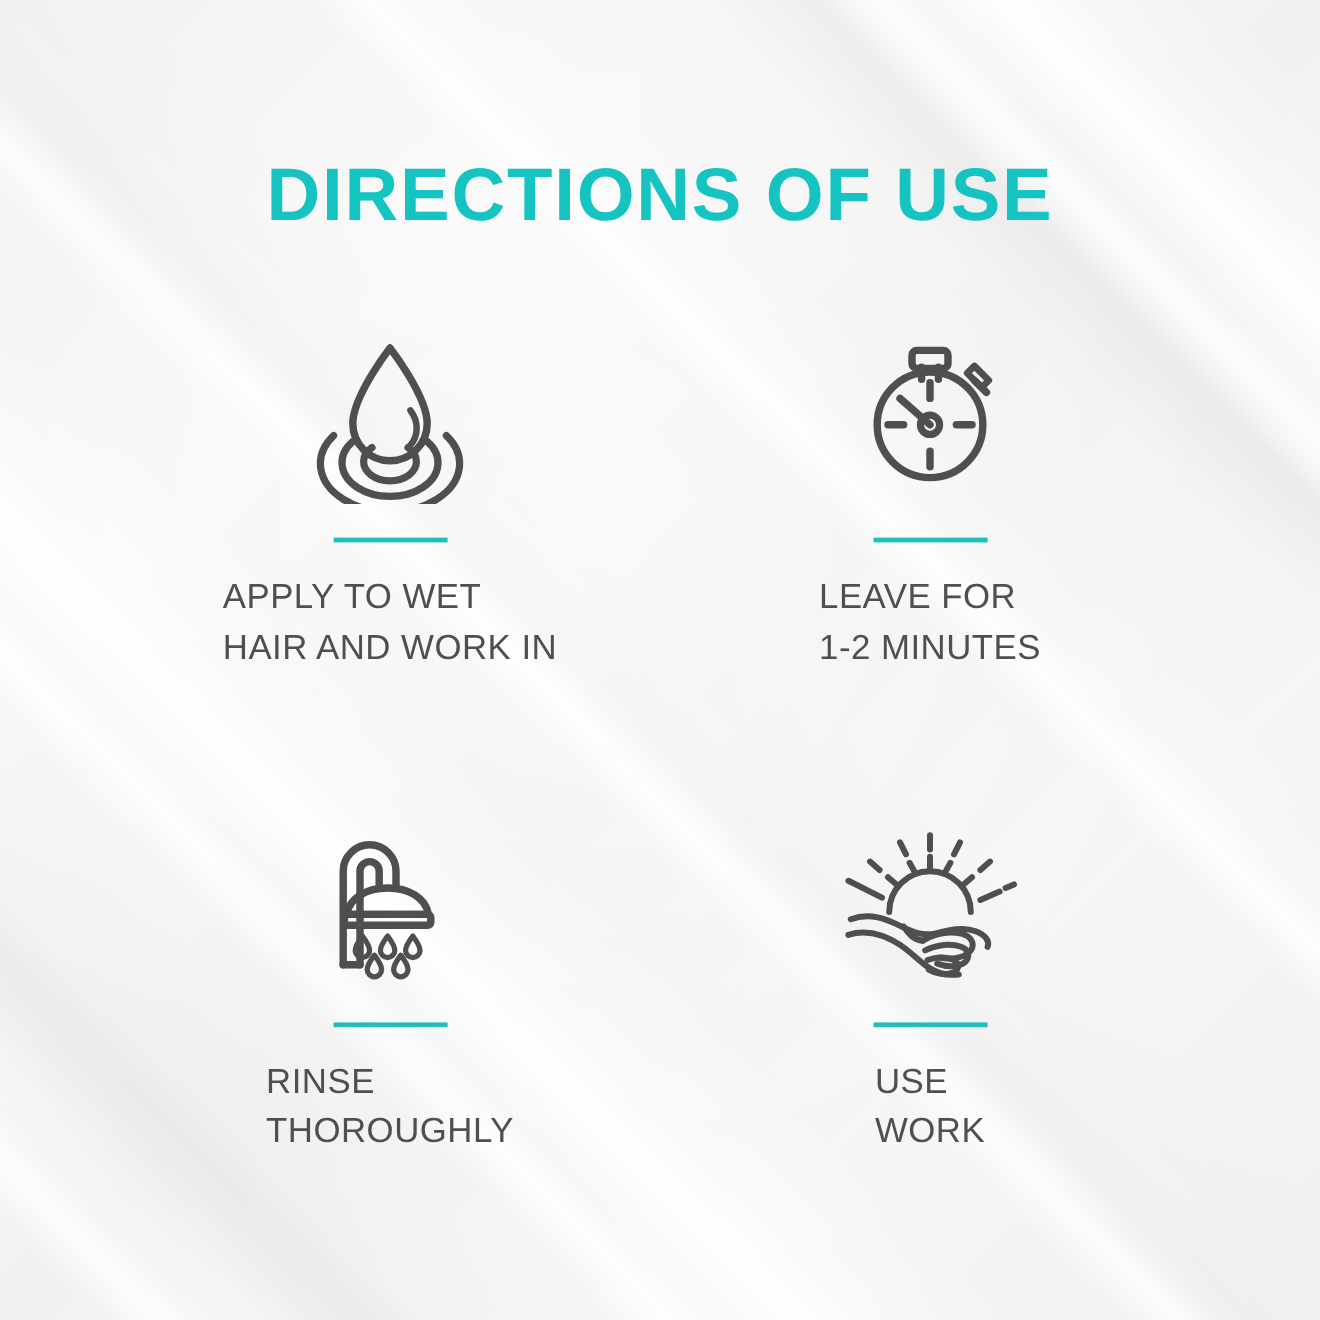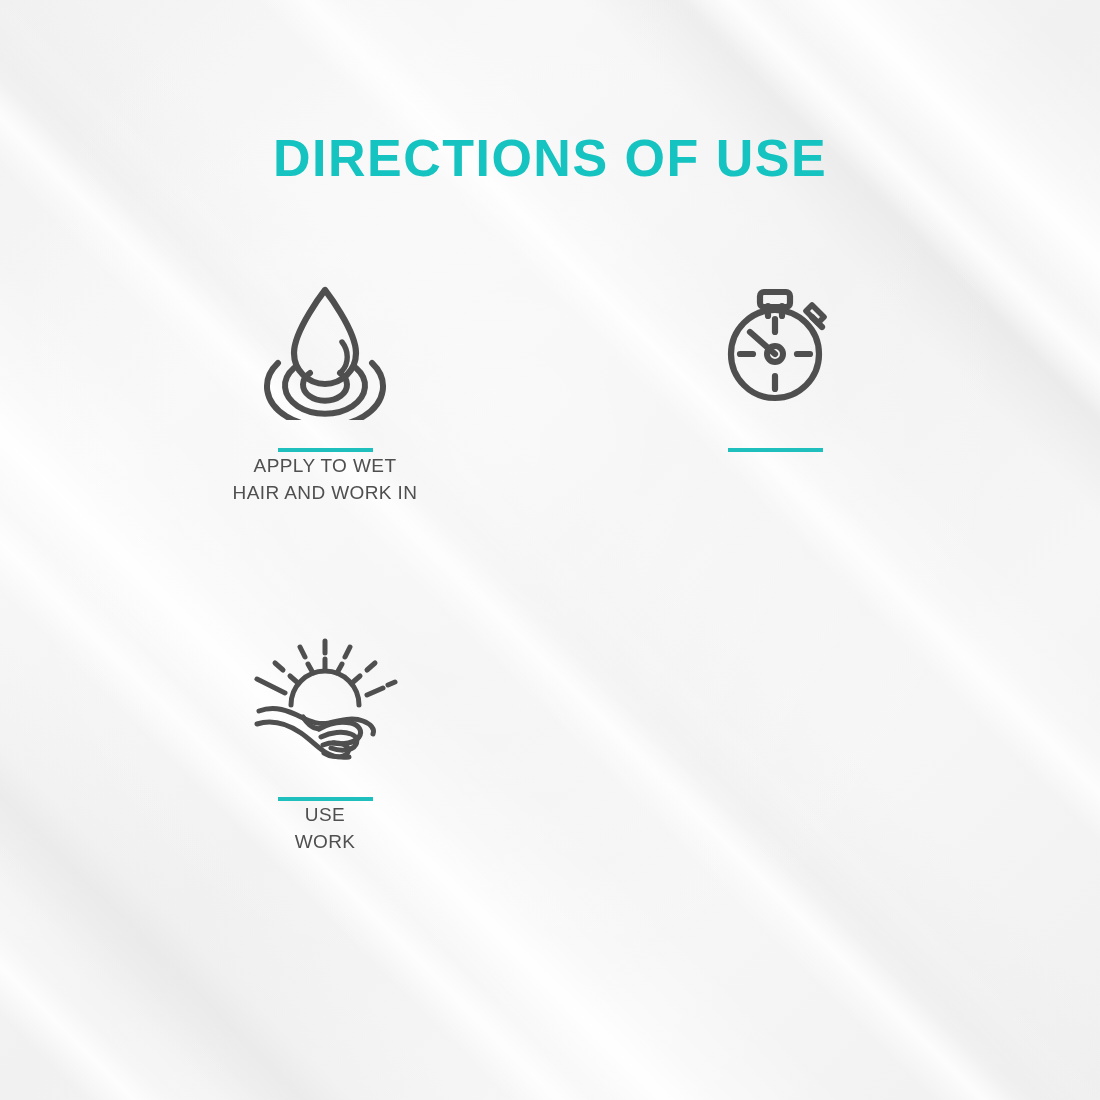--- a/index.html
+++ b/index.html
@@ -75,21 +75,21 @@
     height: 1100px;
   }
 
   .title {
     position: absolute;
     top: 132px;
     left: 0;
     width: 1100px;
     text-align: center;
     color: #15c3c0;
-    font-size: 52px;
+    font-size: 62px;
     font-weight: 700;
     letter-spacing: 1.5px;
     line-height: 1;
     white-space: nowrap;
   }
 
   .grid {
     position: absolute;
     top: 270px;
     left: 100px;
@@ -117,23 +117,24 @@
   }
 
   .divider {
     width: 95px;
     height: 4px;
     background: #1fbfbd;
     margin-top: 28px;
   }
 
   .step-label {
-    text-align: center;
+    margin-top: 26px;
+    text-align: left;
     color: #4f4f4f;
-    font-size: 19px;
+    font-size: 29px;
     font-weight: 400;
     letter-spacing: 0.4px;
     line-height: 1.44;
     white-space: pre-line;
   }
 
   
   .grid .step.row2 .step-icon { height: 150px; }
 </style>
 </head>
@@ -188,22 +189,48 @@
             <path d="M75 106 V119"></path>
             <path d="M40 84 H53"></path>
             <path d="M97 84 H110"></path>
 
             <path d="M75 84 L50 62" stroke-width="6.2"></path>
 
             <circle cx="75" cy="84" r="8" stroke-width="6"></circle>
           </svg>
         </div>
         <div class="divider"></div>
-      </div>
-
+        <div class="step-label">LEAVE FOR
+1-2 MINUTES</div>
+      </div>
+
+      <div class="step row2">
+        <div class="step-icon">
+          <svg width="150" height="150" viewBox="0 0 150 150" fill="none" stroke="#4f4f4f" stroke-width="6.2" stroke-linecap="round" stroke-linejoin="round">
+
+            <path d="M36 130 V52 A22 22 0 0 1 80 52 V66"></path>
+            <path d="M50 130 V52 A8 8 0 0 1 66 52 V66"></path>
+            <path d="M36 130 H50"></path>
+
+            <path d="M39 88 C41 74 56 66 73 66 C90 66 105 74 107 88 Z"></path>
+
+            <rect x="37" y="88" width="72" height="9" rx="2.5"></rect>
+
+            <path d="M52 106 C52 106 46 114 46 118 A6 6 0 0 0 58 118 C58 114 52 106 52 106 Z" stroke-width="4.4"></path>
+            <path d="M73 106 C73 106 67 114 67 118 A6 6 0 0 0 79 118 C79 114 73 106 73 106 Z" stroke-width="4.4"></path>
+            <path d="M94 106 C94 106 88 114 88 118 A6 6 0 0 0 100 118 C100 114 94 106 94 106 Z" stroke-width="4.4"></path>
+
+            <path d="M62 122 C62 122 56 130 56 134 A6 6 0 0 0 68 134 C68 130 62 122 62 122 Z" stroke-width="4.4"></path>
+            <path d="M84 122 C84 122 78 130 78 134 A6 6 0 0 0 90 134 C90 130 84 122 84 122 Z" stroke-width="4.4"></path>
+          </svg>
+        </div>
+        <div class="divider"></div>
+        <div class="step-label">RINSE
+THOROUGHLY</div>
+      </div>
 
       <div class="step row2">
         <div class="step-icon">
           <svg width="160" height="150" viewBox="0 0 160 150" fill="none" stroke="#4f4f4f" stroke-width="5" stroke-linecap="round" stroke-linejoin="round">
 
             <path d="M46 86 A34 34 0 0 1 114 86"></path>
 
             <g stroke-width="5">
 
               <path d="M80 22 V34"></path>

